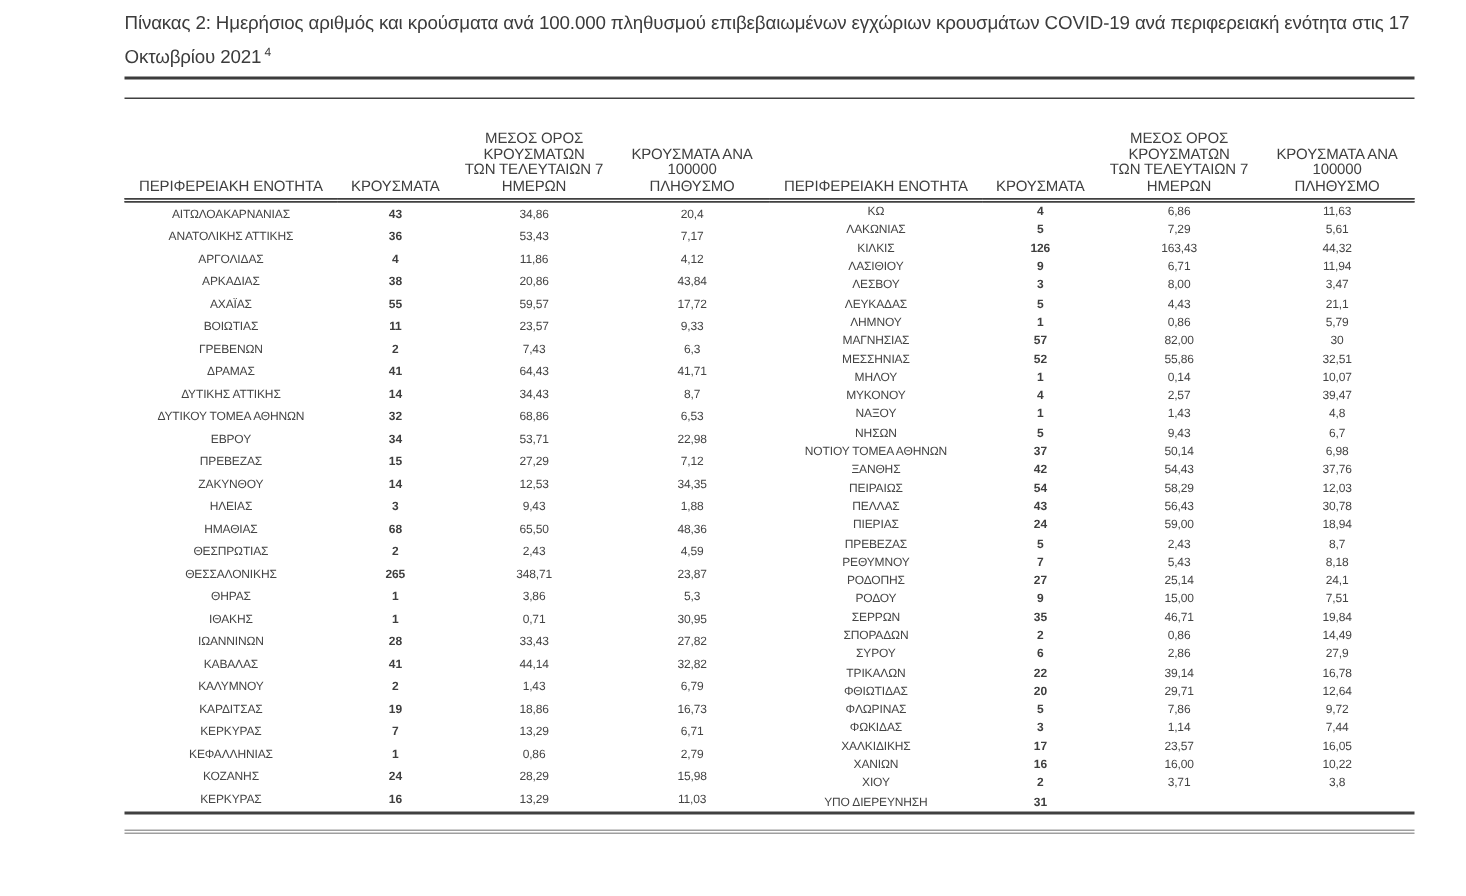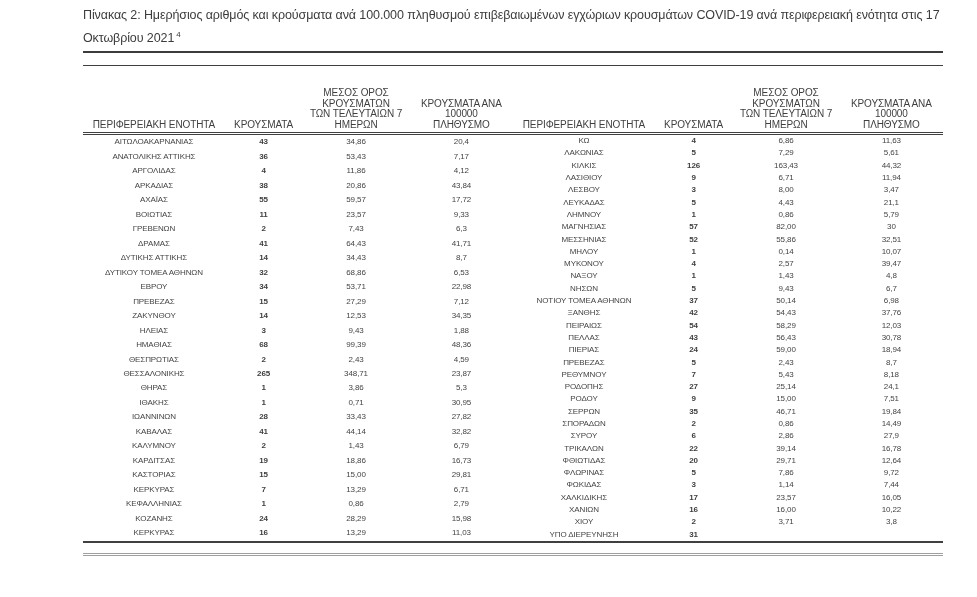--- a/index.html
+++ b/index.html
@@ -197,21 +197,21 @@
             </tr>
             <tr>
               <td class="region">ΗΛΕΙΑΣ</td>
               <td class="cases">3</td>
               <td class="avg7">9,43</td>
               <td class="per100k">1,88</td>
             </tr>
             <tr>
               <td class="region">ΗΜΑΘΙΑΣ</td>
               <td class="cases">68</td>
-              <td class="avg7">99,39</td>
+              <td class="avg7">65,50</td>
               <td class="per100k">48,36</td>
             </tr>
             <tr>
               <td class="region">ΘΕΣΠΡΩΤΙΑΣ</td>
               <td class="cases">2</td>
               <td class="avg7">2,43</td>
               <td class="per100k">4,59</td>
             </tr>
             <tr>
               <td class="region">ΘΕΣΣΑΛΟΝΙΚΗΣ</td>
@@ -247,26 +247,20 @@
               <td class="region">ΚΑΛΥΜΝΟΥ</td>
               <td class="cases">2</td>
               <td class="avg7">1,43</td>
               <td class="per100k">6,79</td>
             </tr>
             <tr>
               <td class="region">ΚΑΡΔΙΤΣΑΣ</td>
               <td class="cases">19</td>
               <td class="avg7">18,86</td>
               <td class="per100k">16,73</td>
-            </tr>
-            <tr>
-              <td class="region">ΚΑΣΤΟΡΙΑΣ</td>
-              <td class="cases">15</td>
-              <td class="avg7">15,00</td>
-              <td class="per100k">29,81</td>
             </tr>
             <tr>
               <td class="region">ΚΕΡΚΥΡΑΣ</td>
               <td class="cases">7</td>
               <td class="avg7">13,29</td>
               <td class="per100k">6,71</td>
             </tr>
             <tr>
               <td class="region">ΚΕΦΑΛΛΗΝΙΑΣ</td>
               <td class="cases">1</td>

